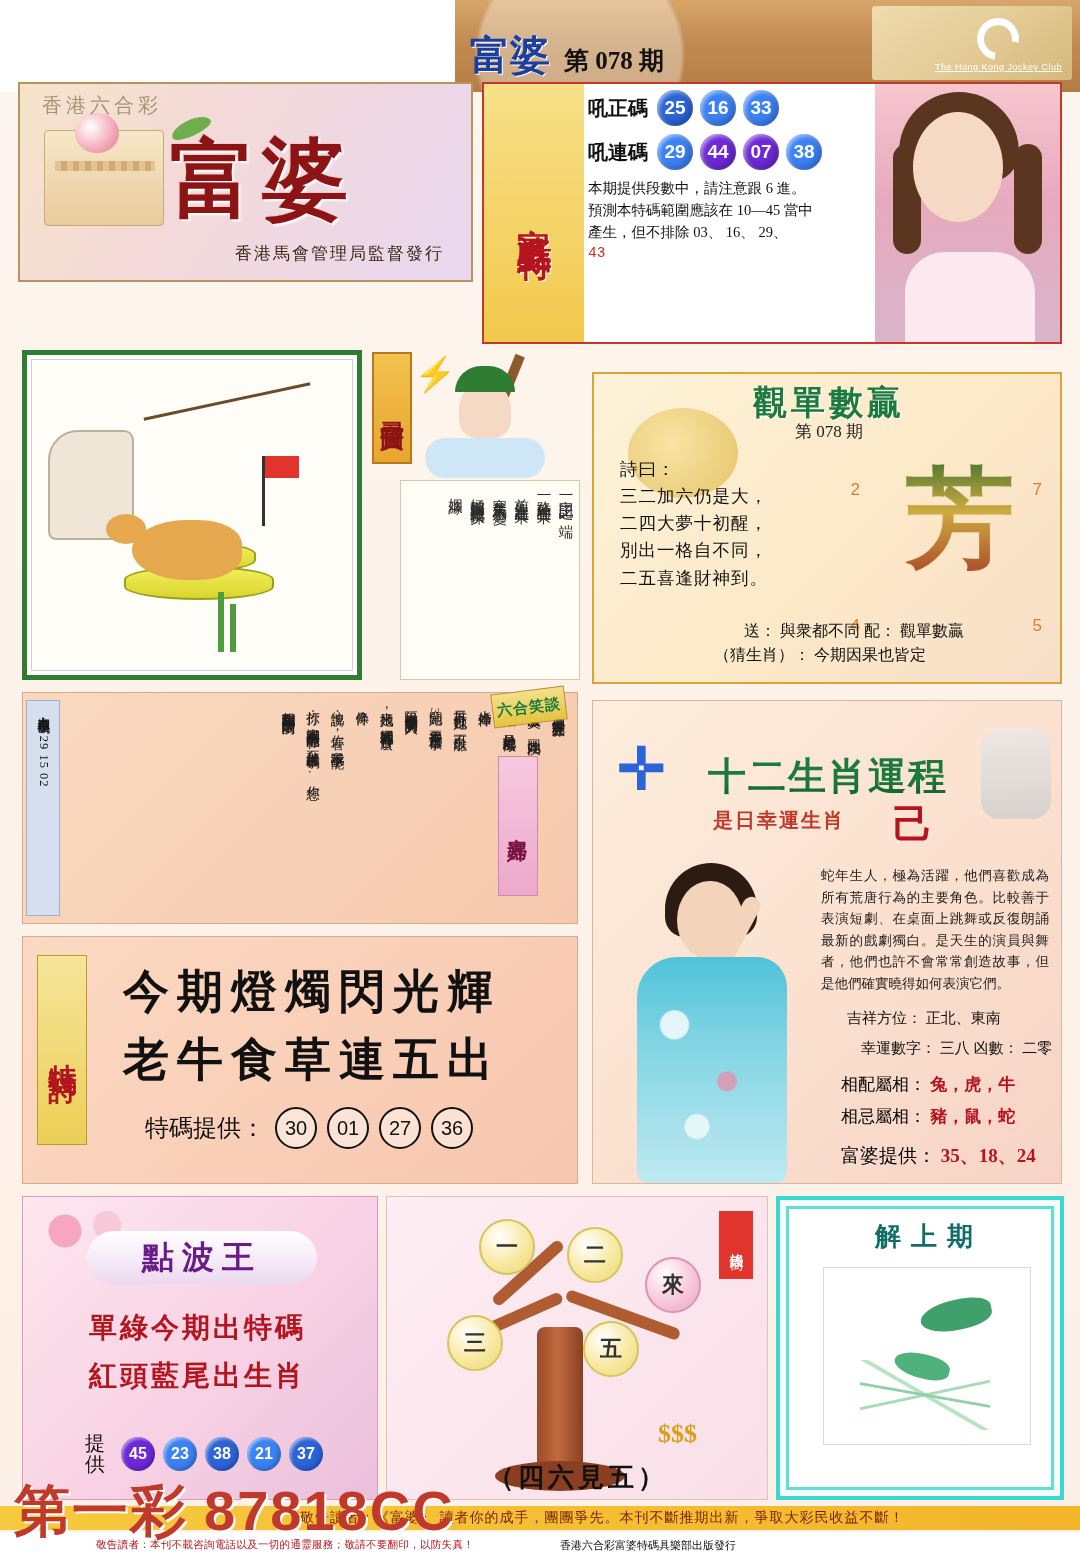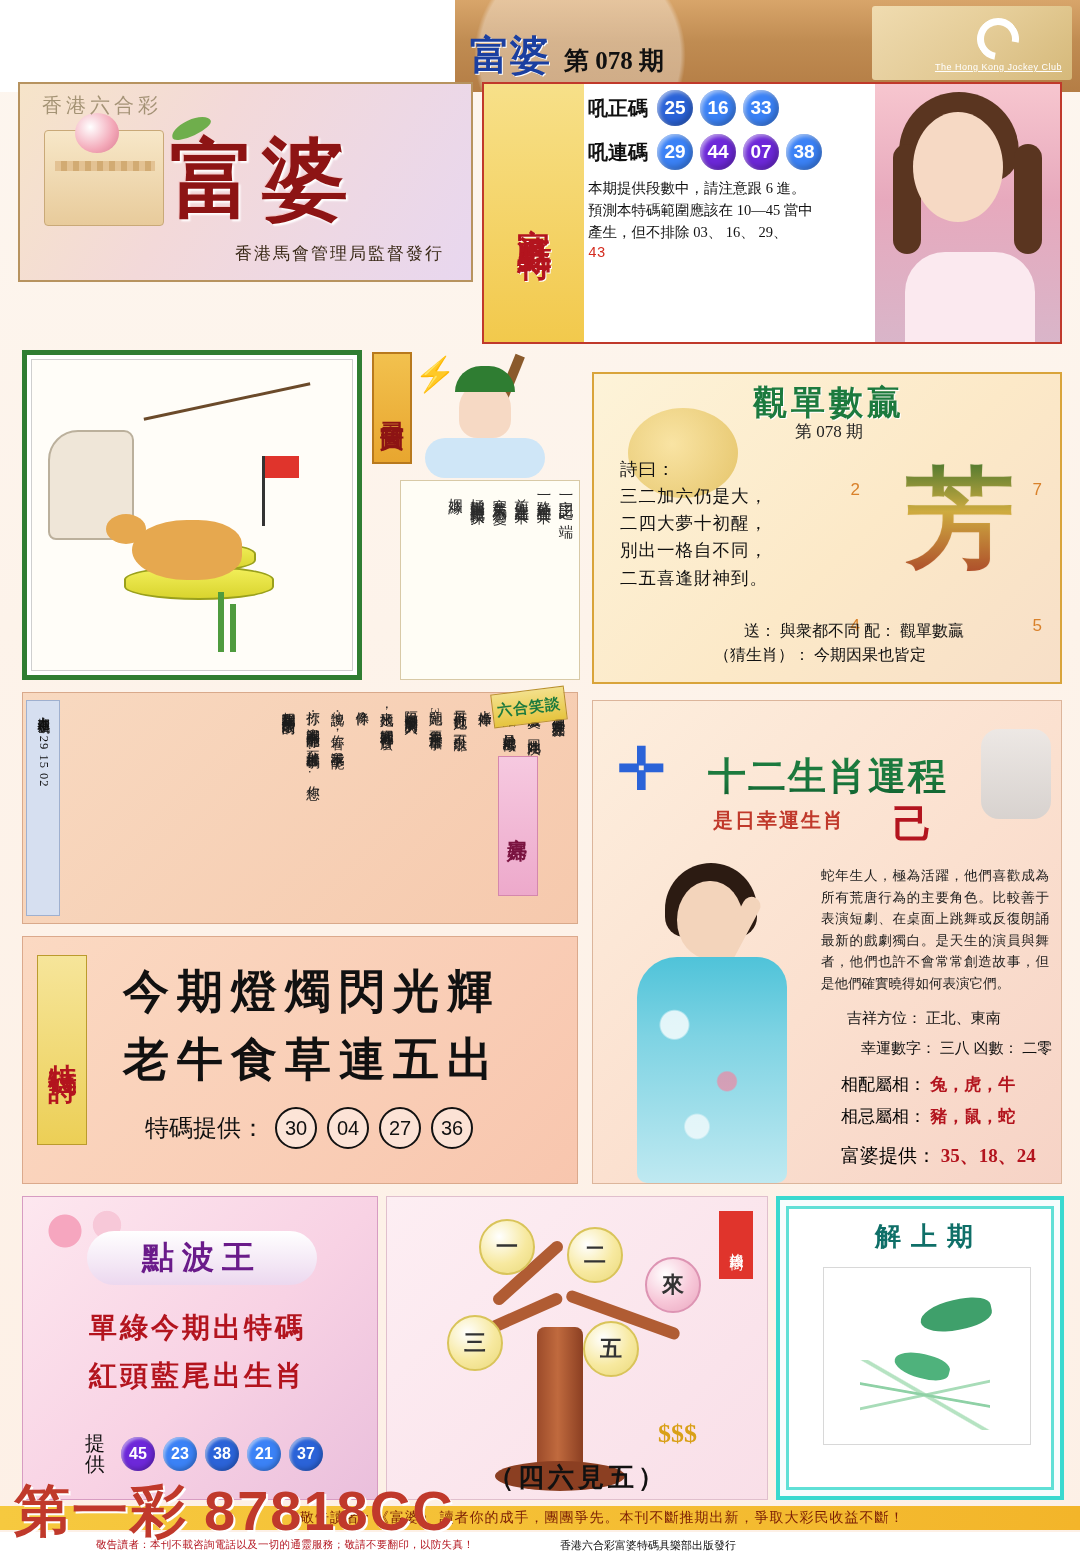--- a/index.html
+++ b/index.html
@@ -645,21 +645,21 @@
 
   <div class="tema">
     <div class="tema-side">
       <span>特碼詩</span>
     </div>
     <div class="tema-l1">今期燈燭閃光輝</div>
     <div class="tema-l2">老牛食草連五出</div>
     <div class="tema-prov">
       <span class="lbl">特碼提供：</span>
       <span class="circnum">30</span>
-      <span class="circnum">04</span>
+      <span class="circnum">01</span>
       <span class="circnum">27</span>
       <span class="circnum">36</span>
     </div>
   </div>
 
   <div class="zodiac">
     <div class="z-cross">✛</div>
     <div class="z-hand"></div>
     <div class="z-title">十二生肖運程</div>
     <div class="z-lucky">是日幸運生肖</div>

